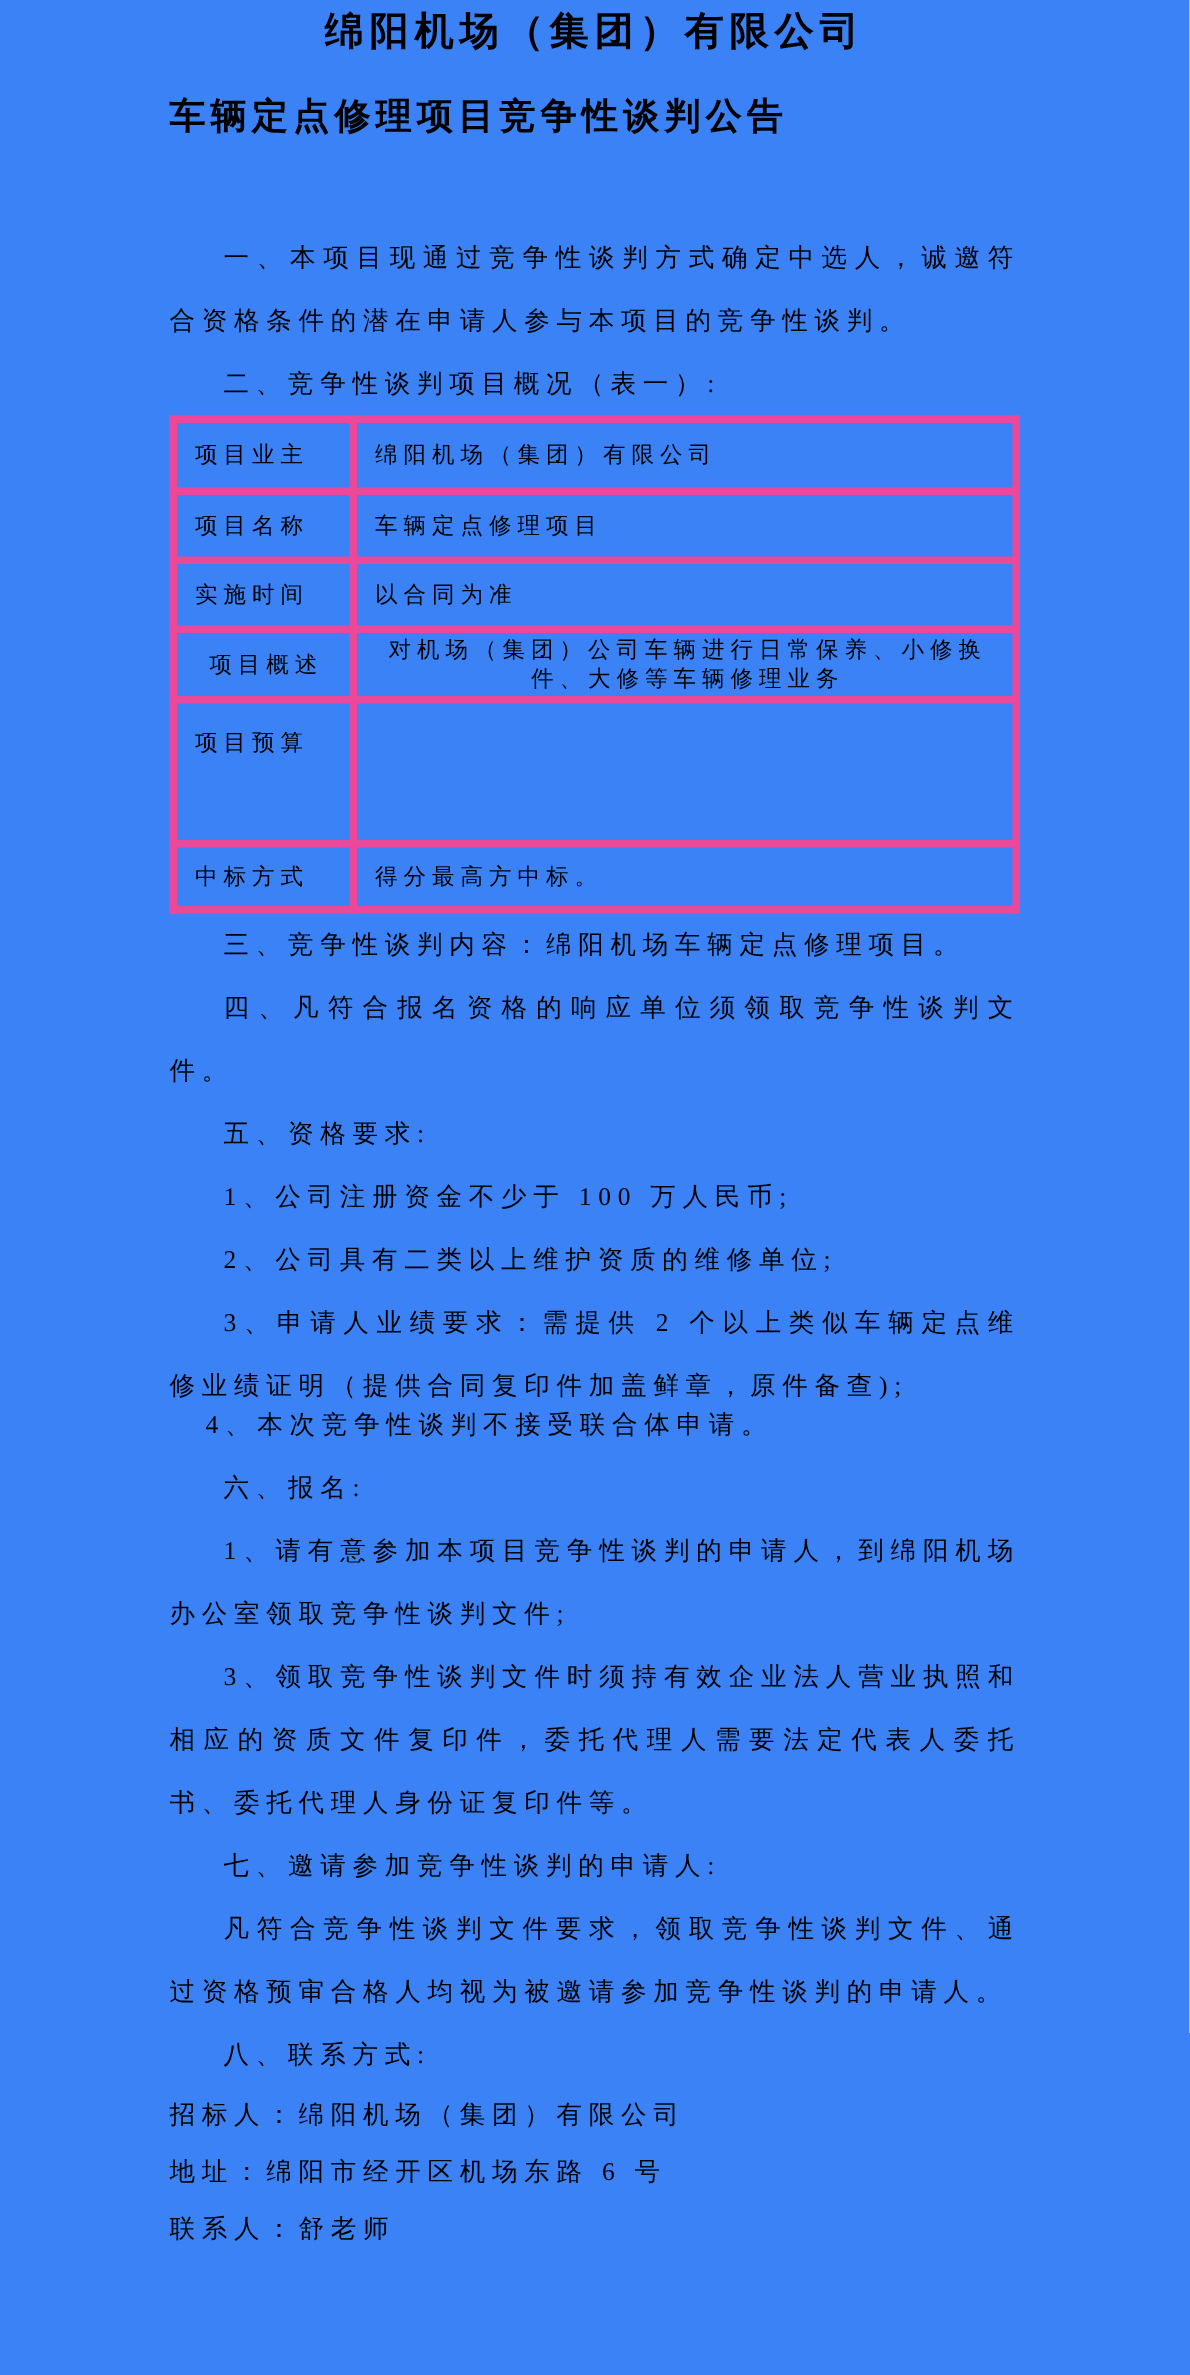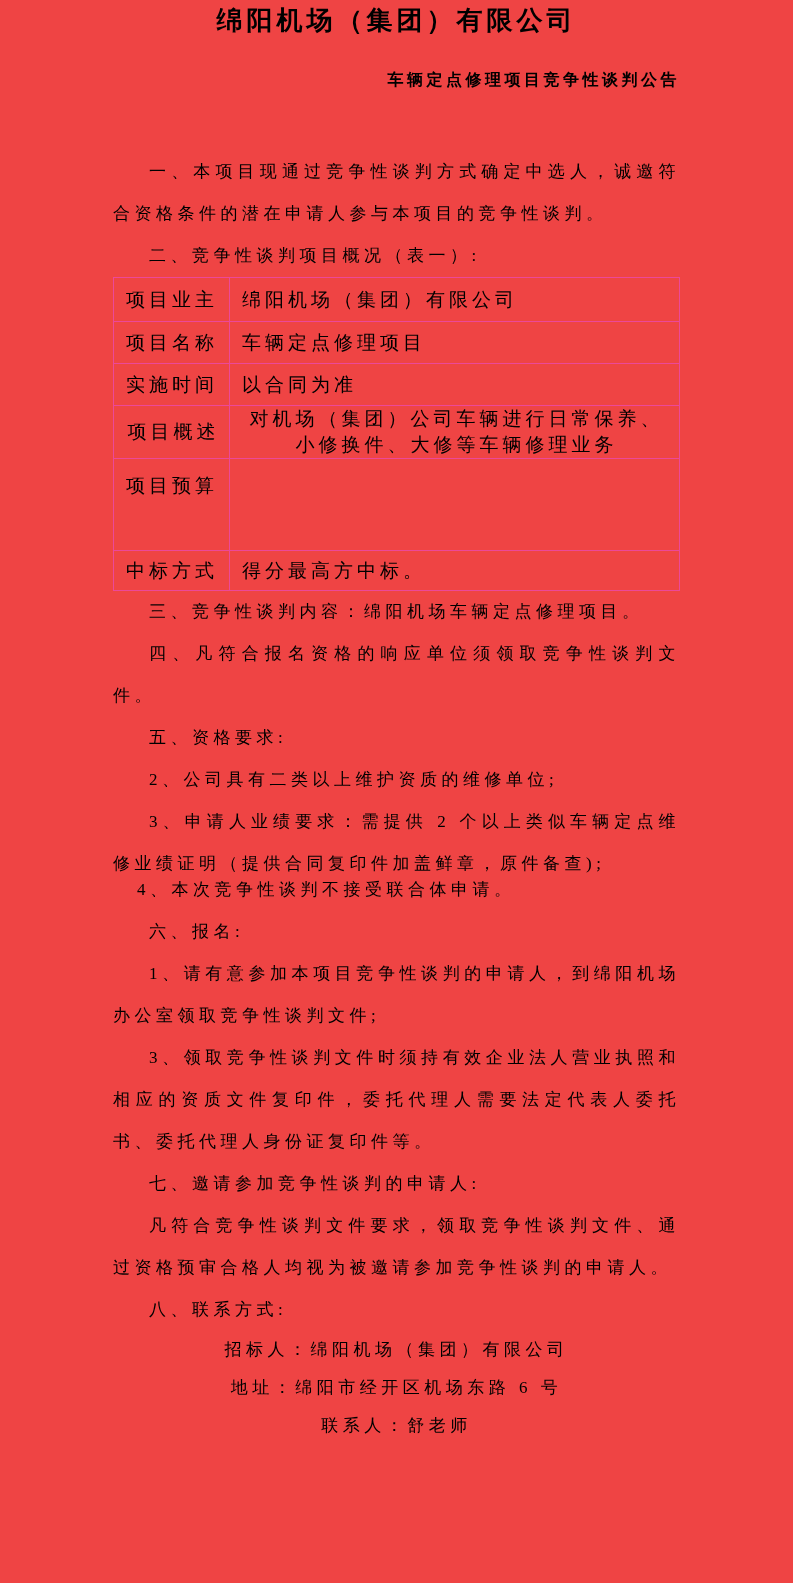--- a/index.html
+++ b/index.html
@@ -1,53 +1,53 @@
 <!DOCTYPE html>
 <html><head>
 <meta charset="utf-8">
 <style>
   html, body { margin: 0; padding: 0; background: #ffffff; }
   .page {
     position: relative;
     width: 793px;
     height: 1583px;
-    background: #ef4444;
+    background: #3b82f6;
     overflow: hidden;
     color: #000000;
     font-family: "Liberation Serif", "DejaVu Serif", serif;
   }
   .content { width: 567px; margin: 0 auto; }
   .doc-title {
     margin: 0; padding-top: 3px;
     font-size: 26px; line-height: 36px; letter-spacing: 4px;
     text-align: center; font-weight: bold;
   }
   .doc-subtitle {
     margin: 24px 0 0 0;
-    font-size: 16px; line-height: 34px; letter-spacing: 3.5px;
-    text-align: right; font-weight: bold;
+    font-size: 24px; line-height: 34px; letter-spacing: 3.5px;
+    text-align: left; font-weight: bold; font-family: Liberation Mono, monospace;
   }
   .body-block { margin-top: 54px; }
   p.line {
     margin: 0;
     font-size: 17px; line-height: 42px; letter-spacing: 4.5px;
     text-align: justify;
     word-break: break-all;
   }
   p.indent { text-indent: 36px; }
   p.tight  { margin-top: -16px; text-indent: 24px; }
-  .contact p.line { line-height: 38px; text-align: center; }
+  .contact p.line { line-height: 38px; text-align: left; }
   table.project {
     width: 100%;
     border-collapse: collapse;
     table-layout: fixed;
   }
   table.project td {
-    border: 1px solid #ec4899;
-    font-size: 19px; letter-spacing: 4px;
+    border: 5px solid #ec4899;
+    font-size: 15px; letter-spacing: 4px;
     padding: 0 8px 0 12px;
     vertical-align: middle;
     word-break: break-all;
     overflow: hidden;
   }
   table.project td.label { width: 95px; }
   table.project tr:nth-child(1) td { height: 43px; }
   table.project tr:nth-child(2) td { height: 41px; }
   table.project tr:nth-child(3) td { height: 41px; }
   table.project tr:nth-child(4) td { height: 42px; text-align: center; }
@@ -97,20 +97,21 @@
           <tr>
             <td class="label">中标方式</td>
             <td class="value">得分最高方中标。</td>
           </tr>
         </tbody>
       </table>
 
       <p class="line indent">三、竞争性谈判内容：绵阳机场车辆定点修理项目。</p>
       <p class="line indent">四、凡符合报名资格的响应单位须领取竞争性谈判文件。</p>
       <p class="line indent">五、资格要求:</p>
+      <p class="line indent">1、公司注册资金不少于 100 万人民币;</p>
       <p class="line indent">2、公司具有二类以上维护资质的维修单位;</p>
       <p class="line indent">3、申请人业绩要求：需提供 2 个以上类似车辆定点维修业绩证明（提供合同复印件加盖鲜章，原件备查);</p>
       <p class="line tight">4、本次竞争性谈判不接受联合体申请。</p>
       <p class="line indent">六、报名:</p>
       <p class="line indent">1、请有意参加本项目竞争性谈判的申请人，到绵阳机场办公室领取竞争性谈判文件;</p>
       <p class="line indent">3、领取竞争性谈判文件时须持有效企业法人营业执照和相应的资质文件复印件，委托代理人需要法定代表人委托书、委托代理人身份证复印件等。</p>
       <p class="line indent">七、邀请参加竞争性谈判的申请人:</p>
       <p class="line indent">凡符合竞争性谈判文件要求，领取竞争性谈判文件、通过资格预审合格人均视为被邀请参加竞争性谈判的申请人。</p>
       <p class="line indent">八、联系方式:</p>
 

